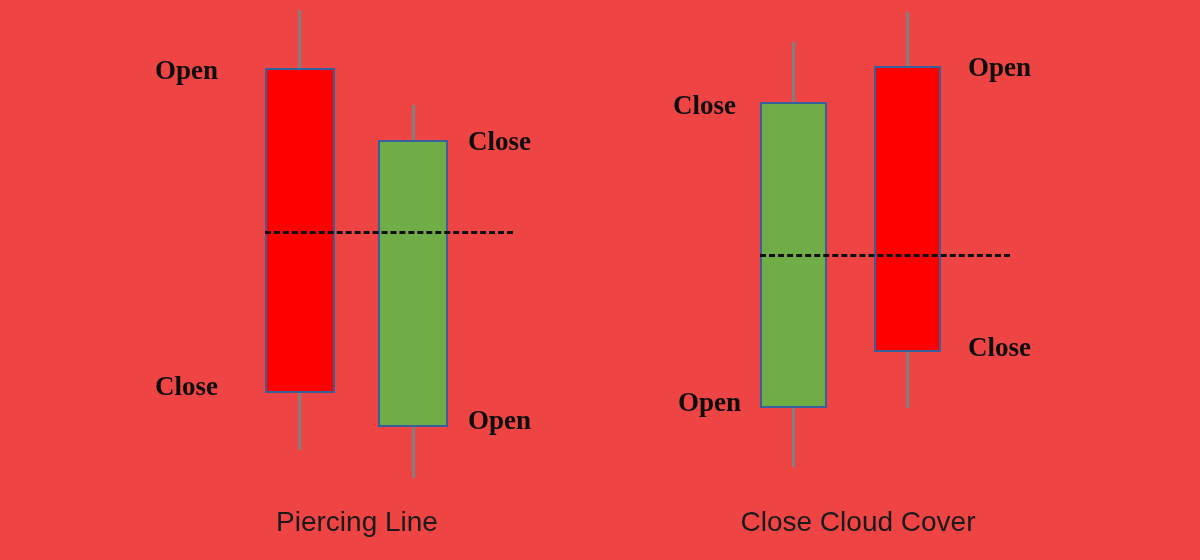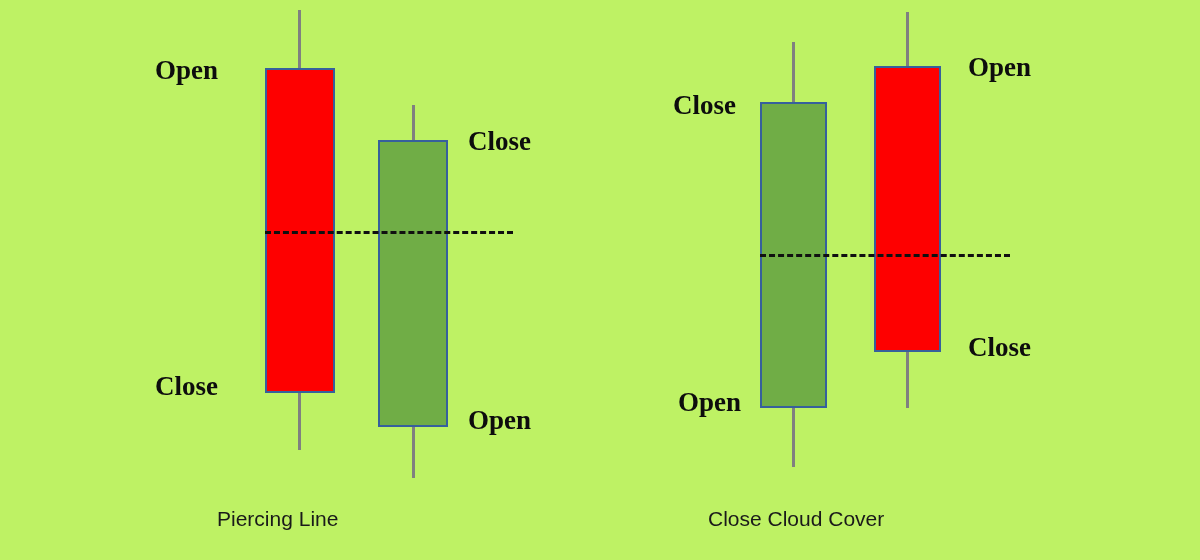--- a/index.html
+++ b/index.html
@@ -11,21 +11,21 @@
   body {
     width: 1200px;
     height: 560px;
     font-family: "Liberation Sans", sans-serif;
     overflow: hidden;
   }
   #canvas {
     position: relative;
     width: 1200px;
     height: 560px;
-    background: #bef264;
+    background: #ef4444;
   }
 
   
   .candle-body {
     position: absolute;
     box-sizing: border-box;
     border: 2px solid #36609c;
   }
   .candle-body.bearish { background: #fe0000; }
   .candle-body.bullish { background: #70ad46; }
@@ -56,23 +56,24 @@
     line-height: 1;
     z-index: 4;
   }
   .point-label.align-right { text-align: right; }
 
   
   .pattern-caption {
     position: absolute;
     font-family: "Liberation Sans", sans-serif;
     font-weight: 400;
-    font-size: 21px;
+    font-size: 28px;
     color: #1a1a1a;
     white-space: nowrap;
+    text-align: center;
     line-height: 1;
     z-index: 4;
   }
 </style>
 </head>
 <body>
 
 <div id="canvas">
 
   <div>

